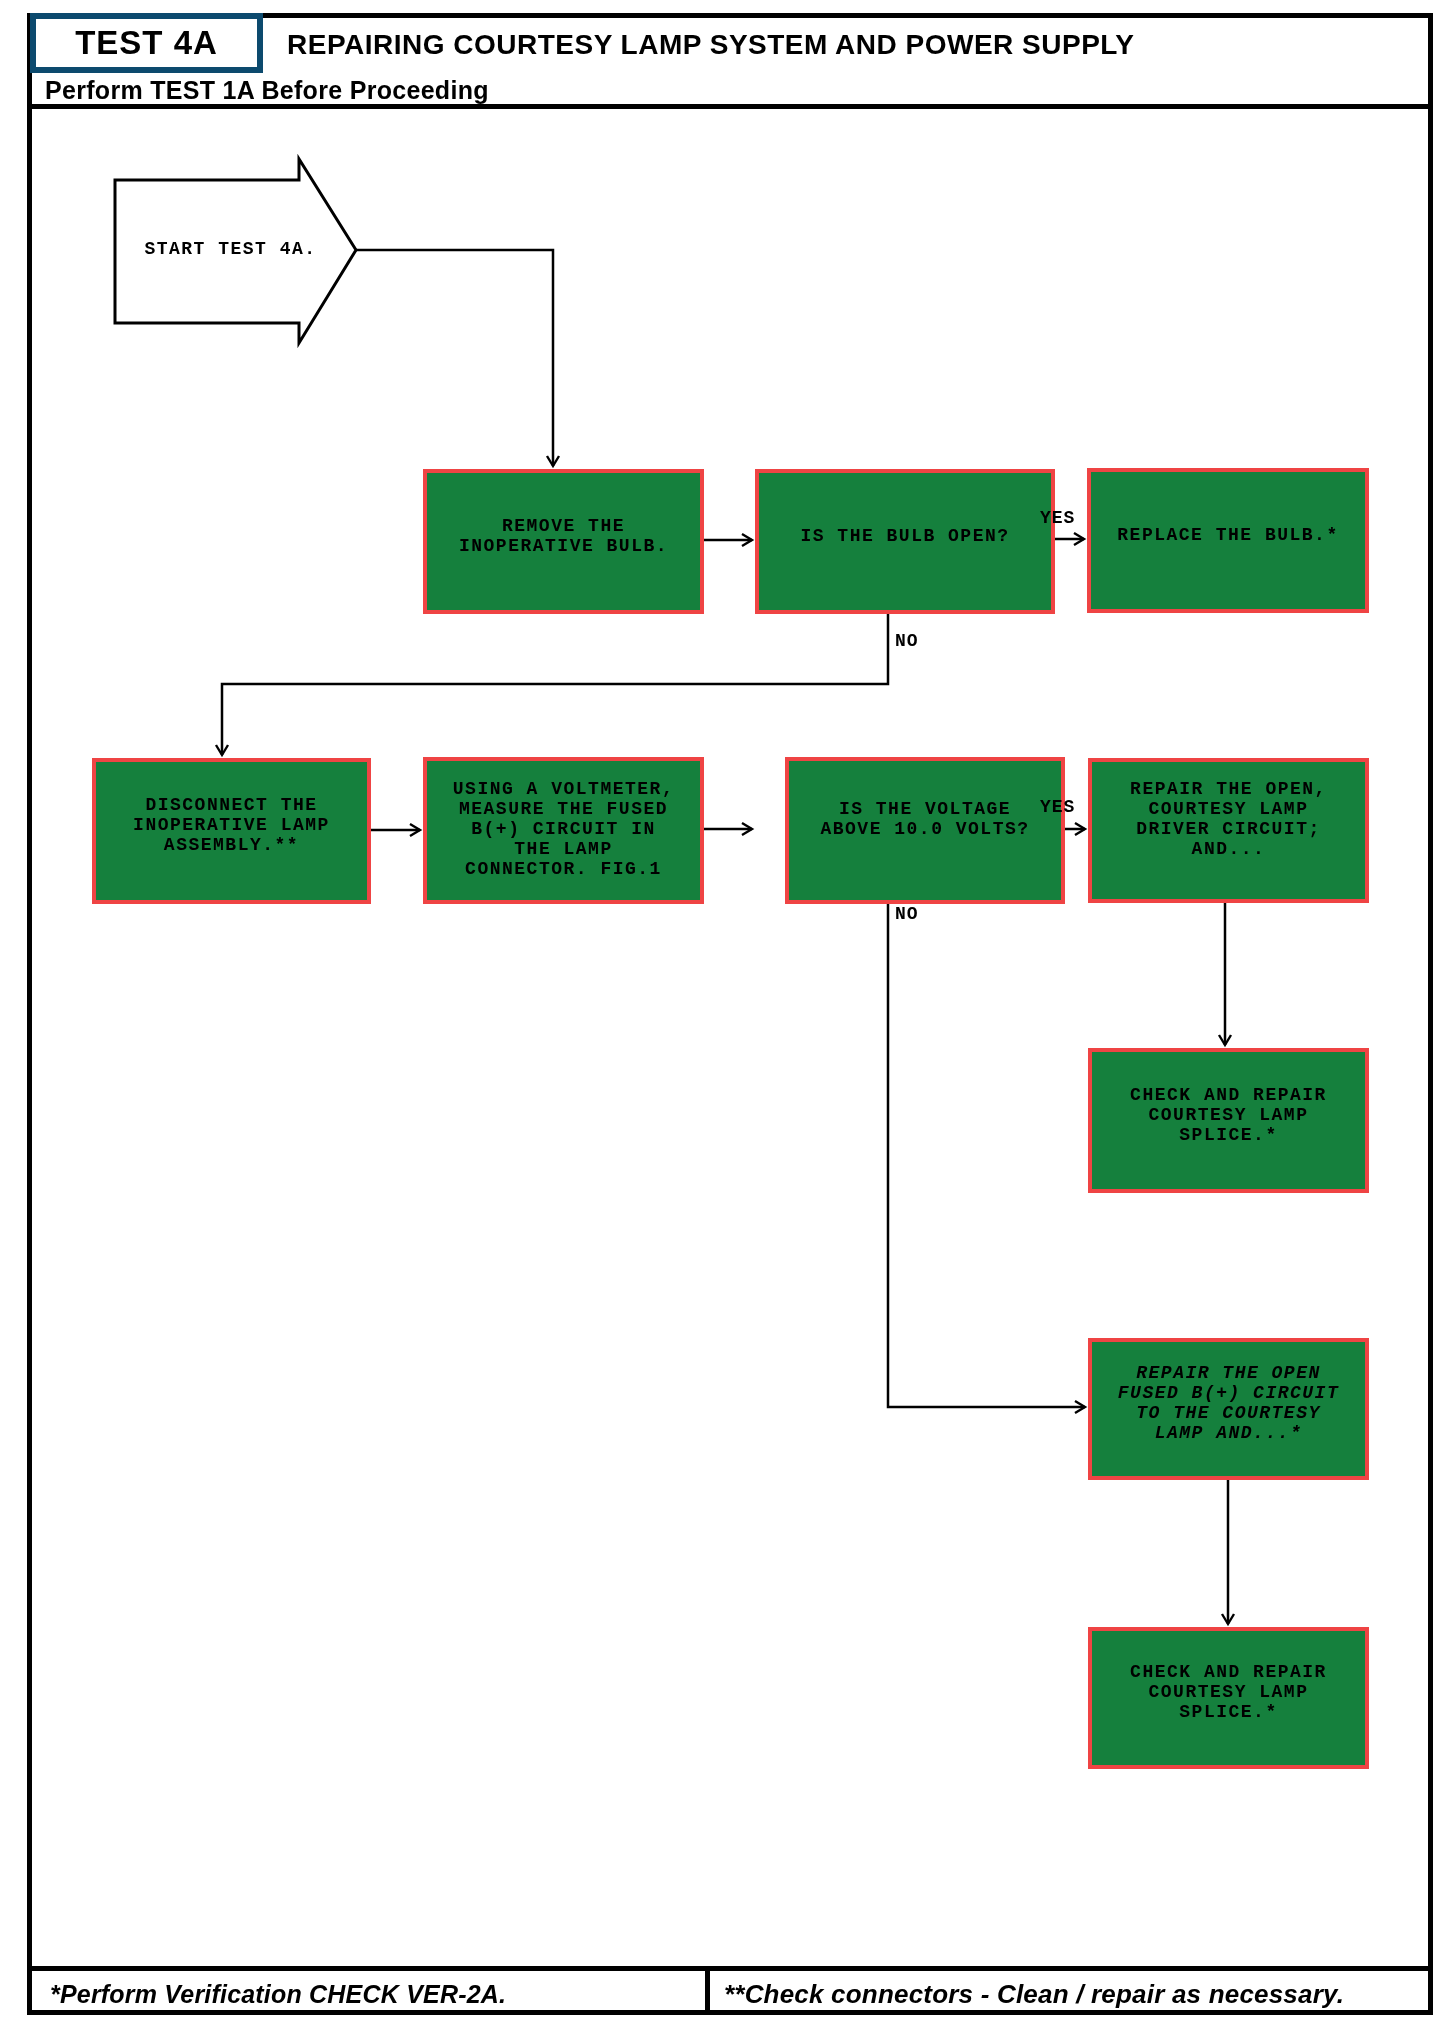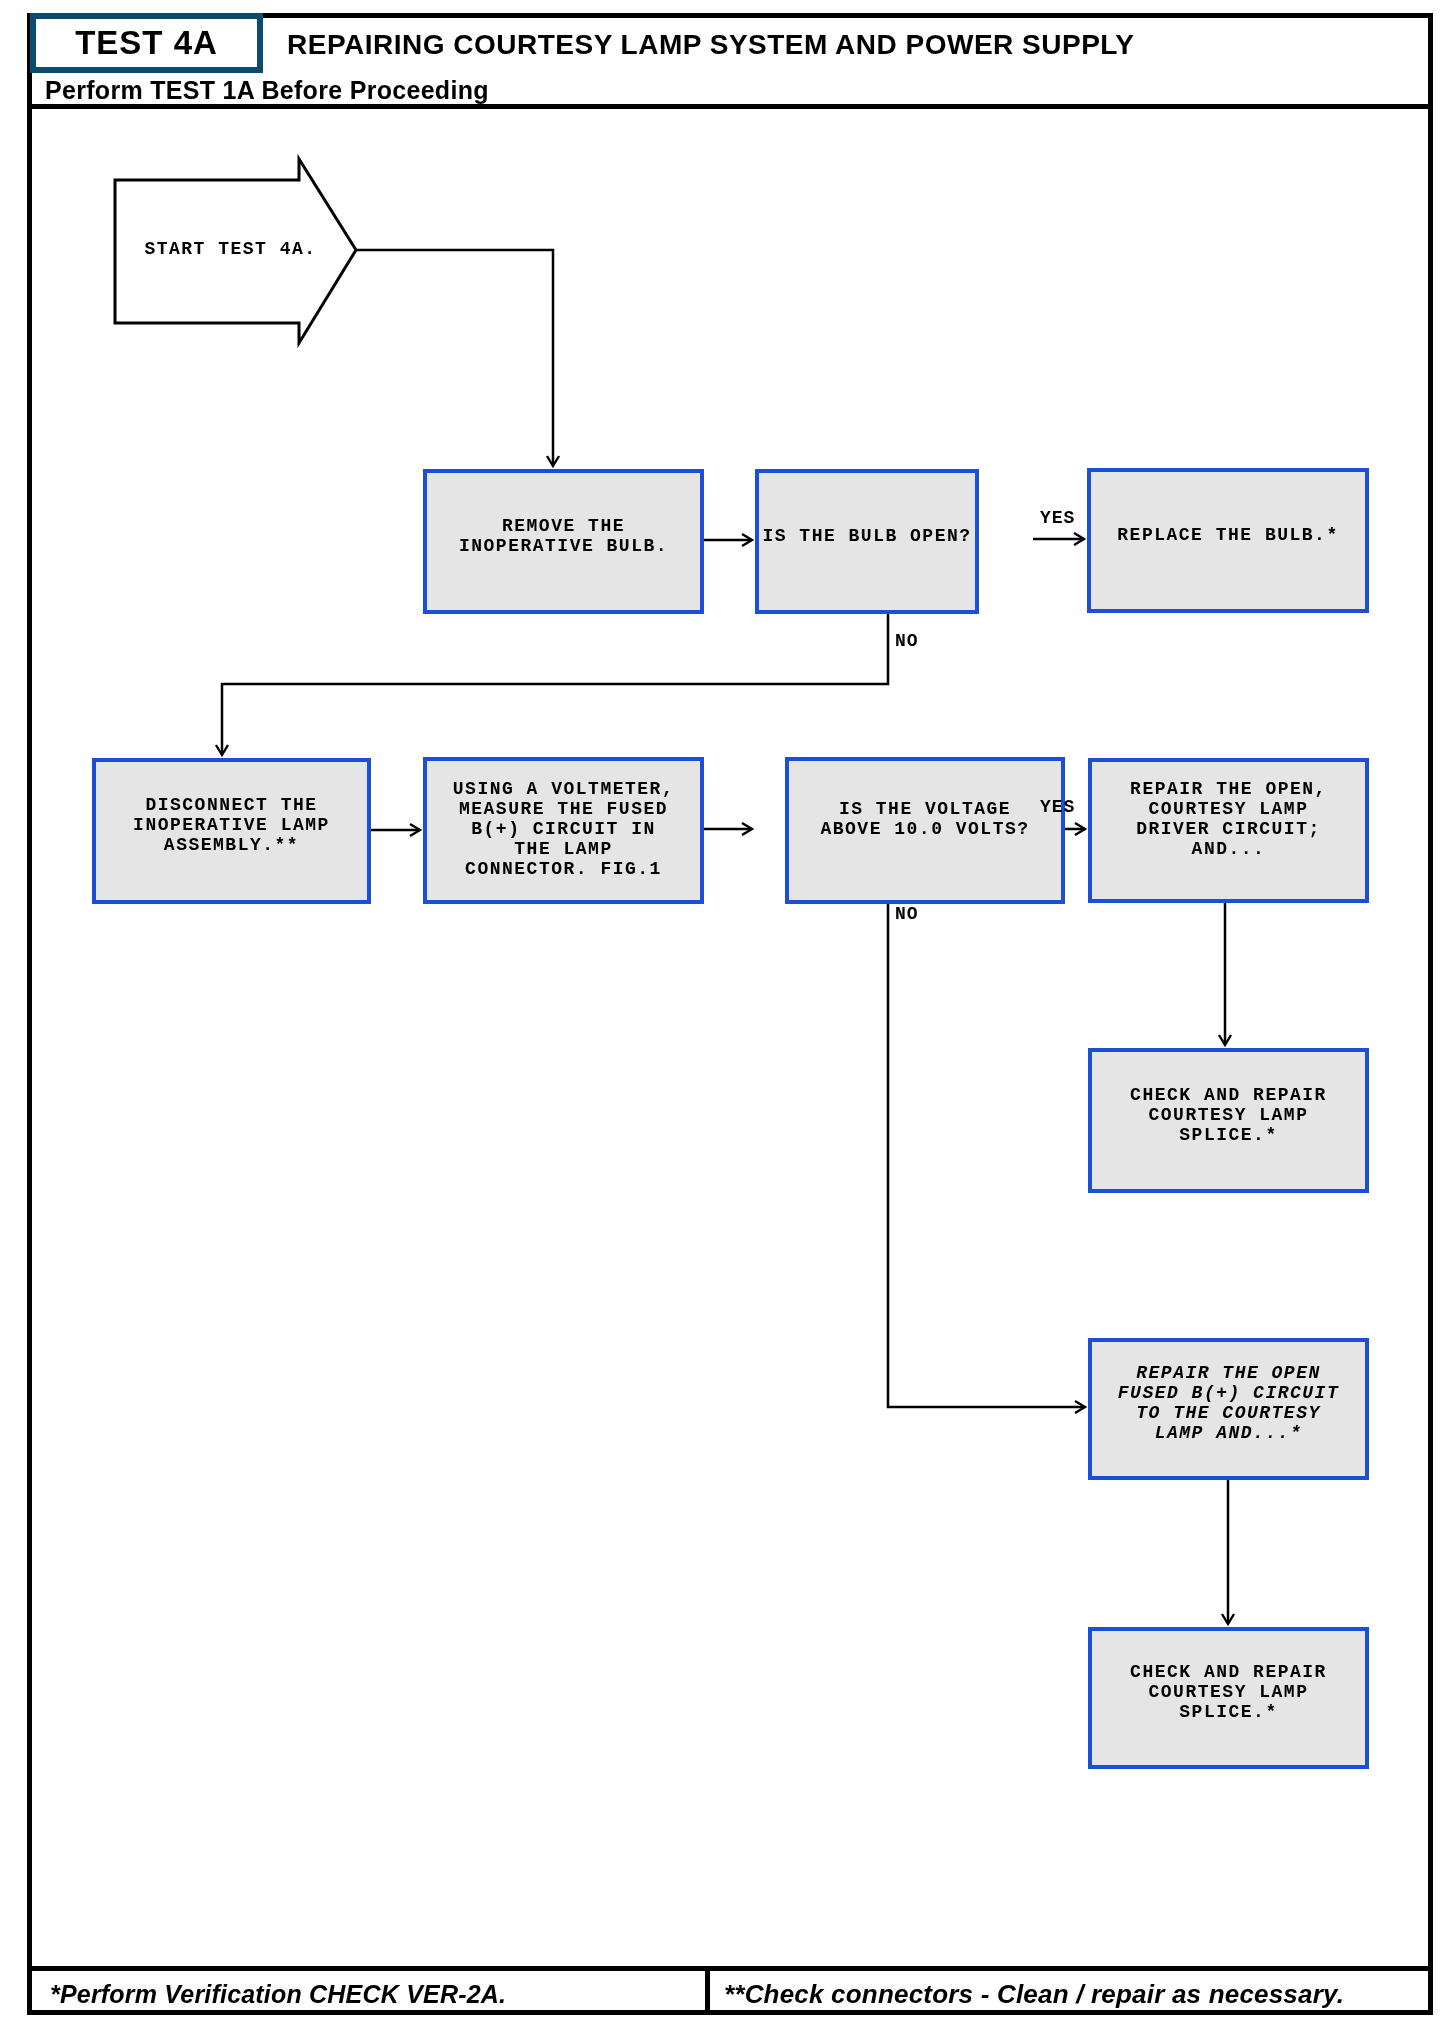--- a/index.html
+++ b/index.html
@@ -23,21 +23,21 @@
   }
   .subtitle{
     position:absolute;left:45px;top:76px;height:28px;line-height:28px;
     font-weight:bold;font-size:25px;letter-spacing:0.3px;white-space:nowrap;
   }
   .subtitle-rule{
     position:absolute;left:27px;top:104px;width:1406px;height:5px;background:#000;
   }
   .connectors{position:absolute;left:0;top:0;width:1456px;height:2026px;}
   .fbox{
-    position:absolute;border:4px solid #1d4ed8;box-sizing:border-box;background:#e5e5e5;
+    position:absolute;border:4px solid #ef4444;box-sizing:border-box;background:#15803d;
     display:flex;align-items:center;justify-content:center;text-align:center;
     font-family:"Liberation Mono","DejaVu Sans Mono",monospace;
     font-weight:bold;font-size:18px;line-height:20px;letter-spacing:1.5px;
     white-space:pre-line;padding:4px 2px 16px 2px;
   }
   .start-label{
     position:absolute;left:118px;top:239px;width:225px;text-align:center;
     font-family:"Liberation Mono","DejaVu Sans Mono",monospace;
     font-weight:bold;font-size:18px;line-height:20px;letter-spacing:1.5px;
   }
@@ -88,21 +88,21 @@
       <path d="M888,903 V1407 H1085" marker-end="url(#arr)"></path>
       <path d="M1228,1480 V1624" marker-end="url(#arr)"></path>
     </g>
   </svg>
 
   <div class="start-label">START TEST 4A.</div>
 
   <div class="fbox" style="left:423px;top:469px;width:281px;height:145px;">REMOVE THE
 INOPERATIVE BULB.</div>
 
-  <div class="fbox" style="left:755px;top:469px;width:224px;height:145px;">IS THE BULB OPEN?</div>
+  <div class="fbox" style="left:755px;top:469px;width:300px;height:145px;">IS THE BULB OPEN?</div>
 
   <div class="fbox" style="left:1087px;top:468px;width:282px;height:145px;">REPLACE THE BULB.*</div>
 
   <div class="fbox" style="left:92px;top:758px;width:279px;height:146px;">DISCONNECT THE
 INOPERATIVE LAMP
 ASSEMBLY.**</div>
 
   <div class="fbox" style="left:423px;top:757px;width:281px;height:147px;padding-bottom:8px;">USING A VOLTMETER,
 MEASURE THE FUSED
 B(+) CIRCUIT IN

